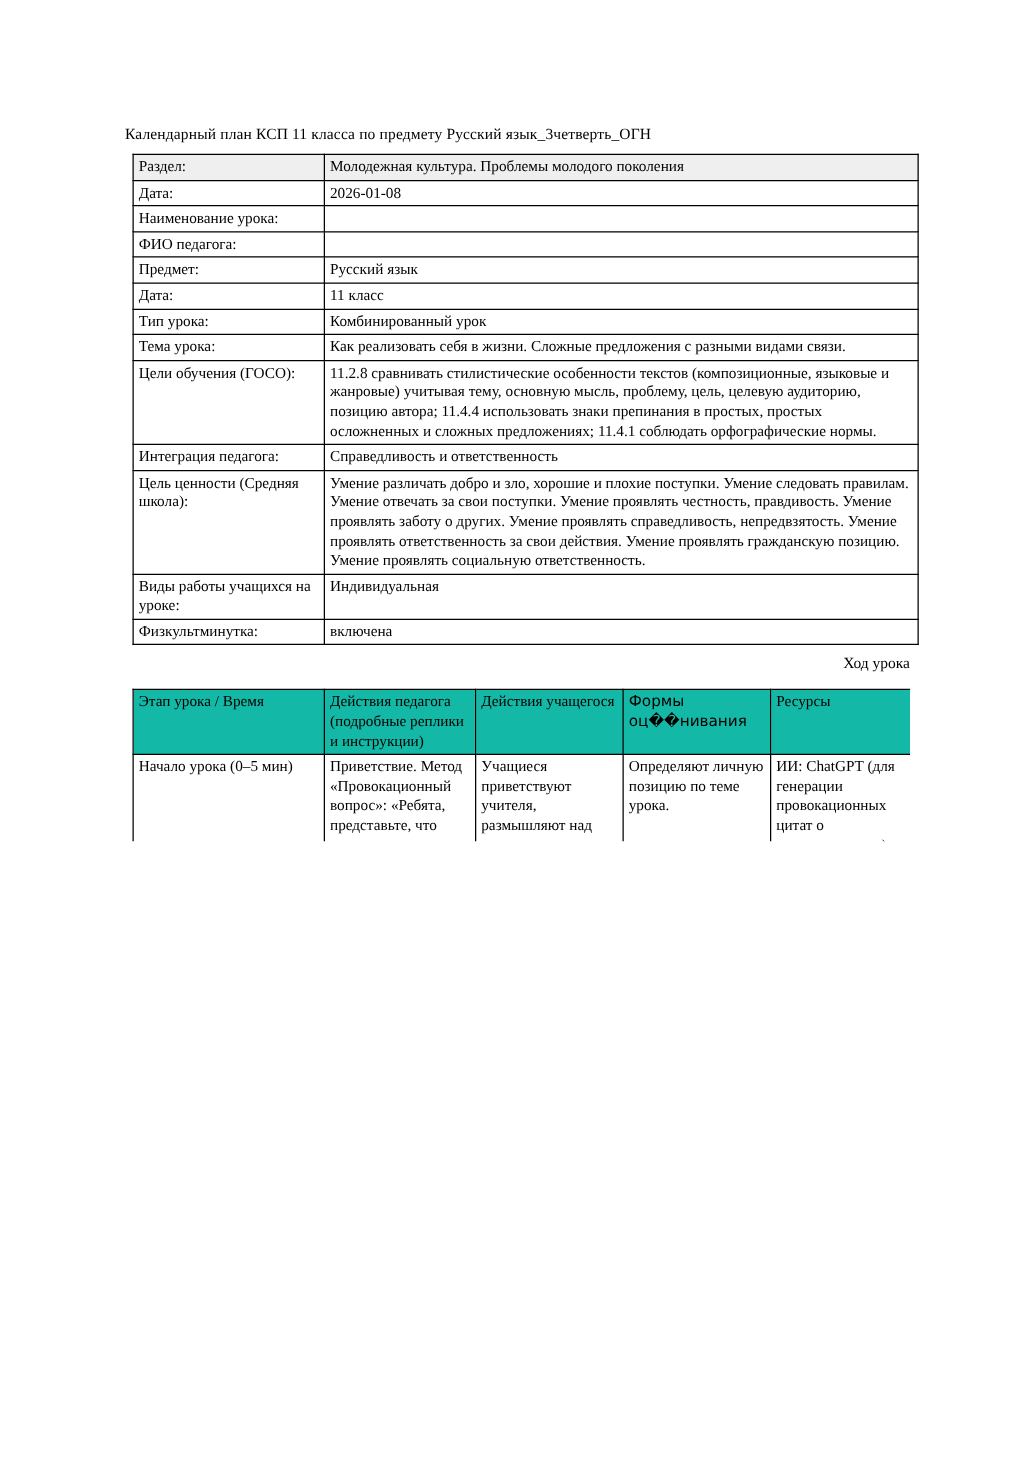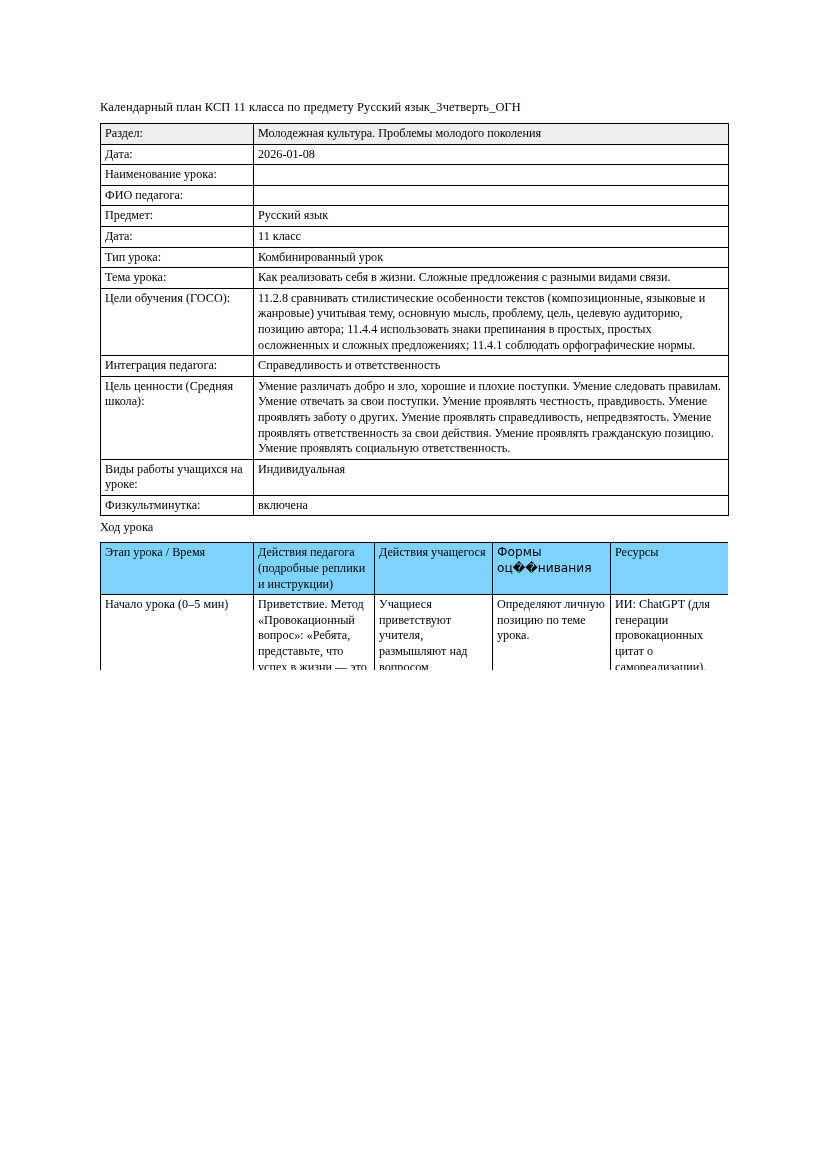--- a/index.html
+++ b/index.html
@@ -35,21 +35,21 @@
     line-height: 16px;
     margin: 0 0 8px 0;
     white-space: nowrap;
     letter-spacing: 0.01em;
   }
 
   table.kspt {
     border-collapse: collapse;
     width: 628px;
     table-layout: fixed;
-    margin: 0;
+    margin: 6px;
   }
   table.kspt td {
     border: 1px solid #000000;
     vertical-align: top;
     padding: 2px 4px 2px 4px;
     font-size: 12.2px;
     line-height: 15.6px;
     word-wrap: break-word;
     overflow-wrap: break-word;
     hyphens: none;
@@ -62,26 +62,27 @@
   .t1 col.c1 { width: 153px; }
   .t1 col.c2 { width: 475px; }
 
   
   .t2 col.d1 { width: 153px; }
   .t2 col.d2 { width: 121px; }
   .t2 col.d3 { width: 118px; }
   .t2 col.d4 { width: 118px; }
   .t2 col.d5 { width: 118px; }
 
-  .t2 td.hdr { background: #7dd3fc; }
+  .t2 td.hdr { background: #14b8a6; }
 
   .section-label {
     font-size: 12.4px;
     line-height: 16px;
     margin: 3px 0 7px 0;
+    text-align: right;
   }
 
   
   .clip-wrap {
     position: relative;
     overflow: hidden;
     height: 128px;
   }
   .repl {
     font-family: "DejaVu Sans", sans-serif;

